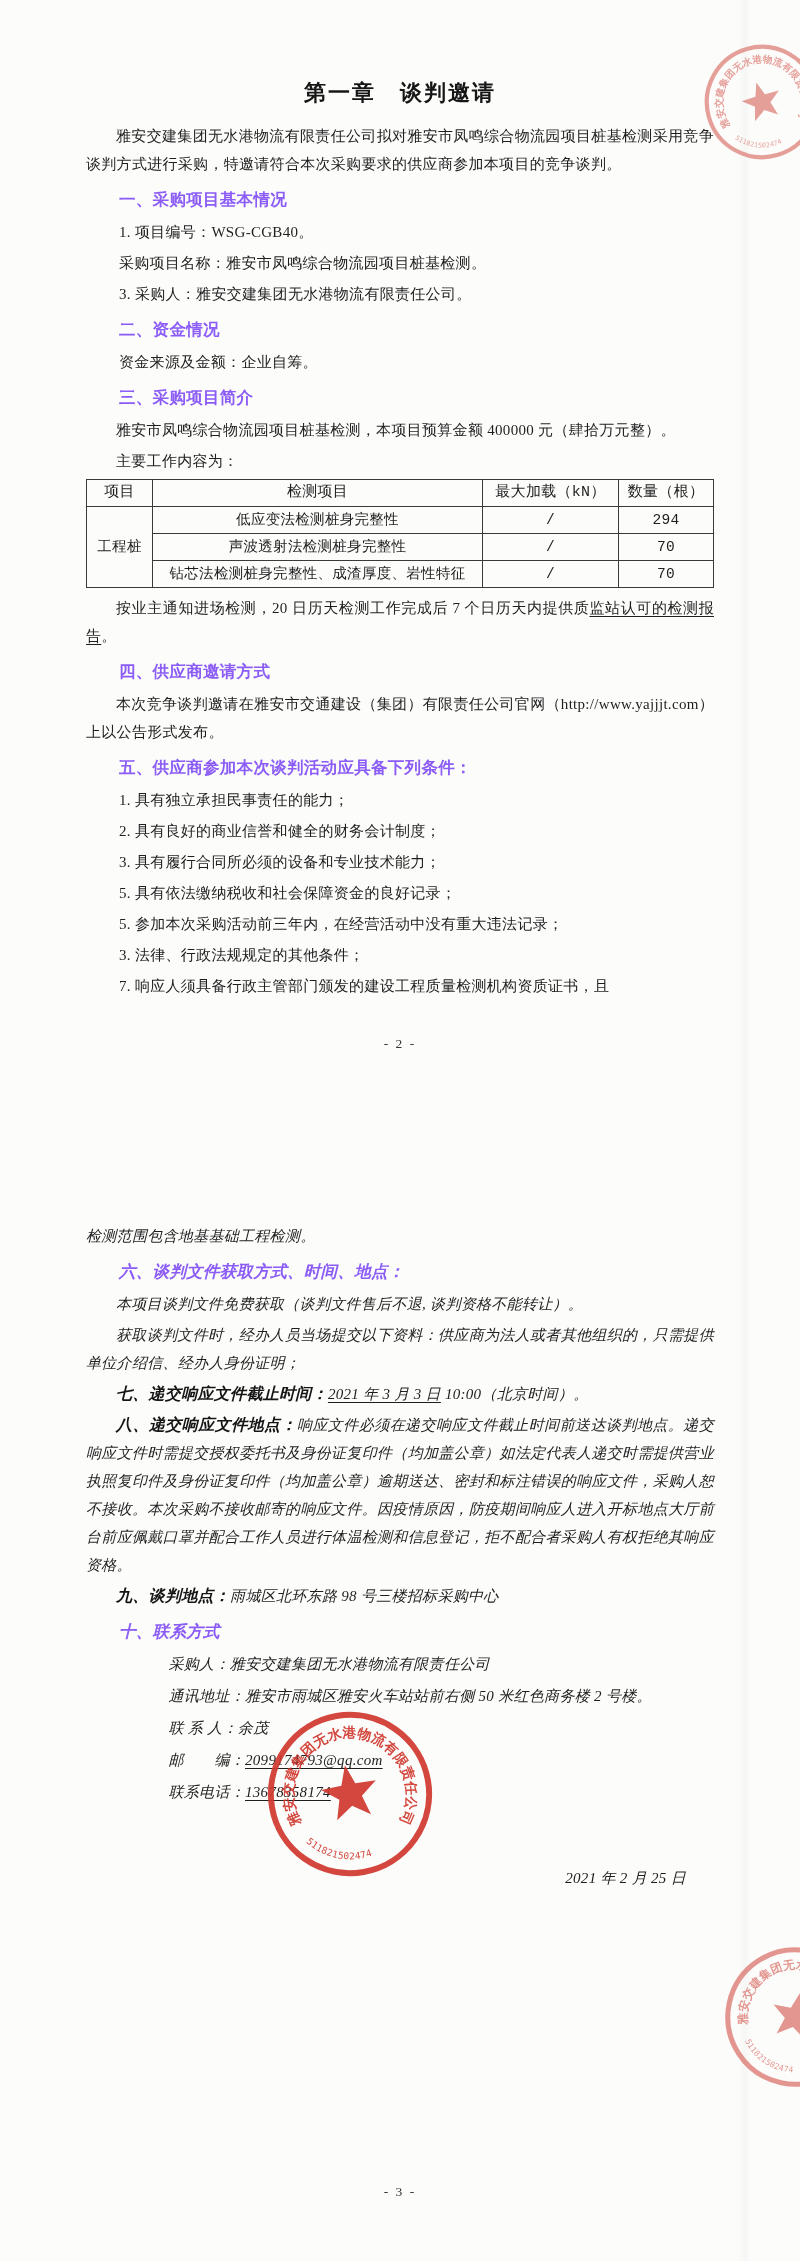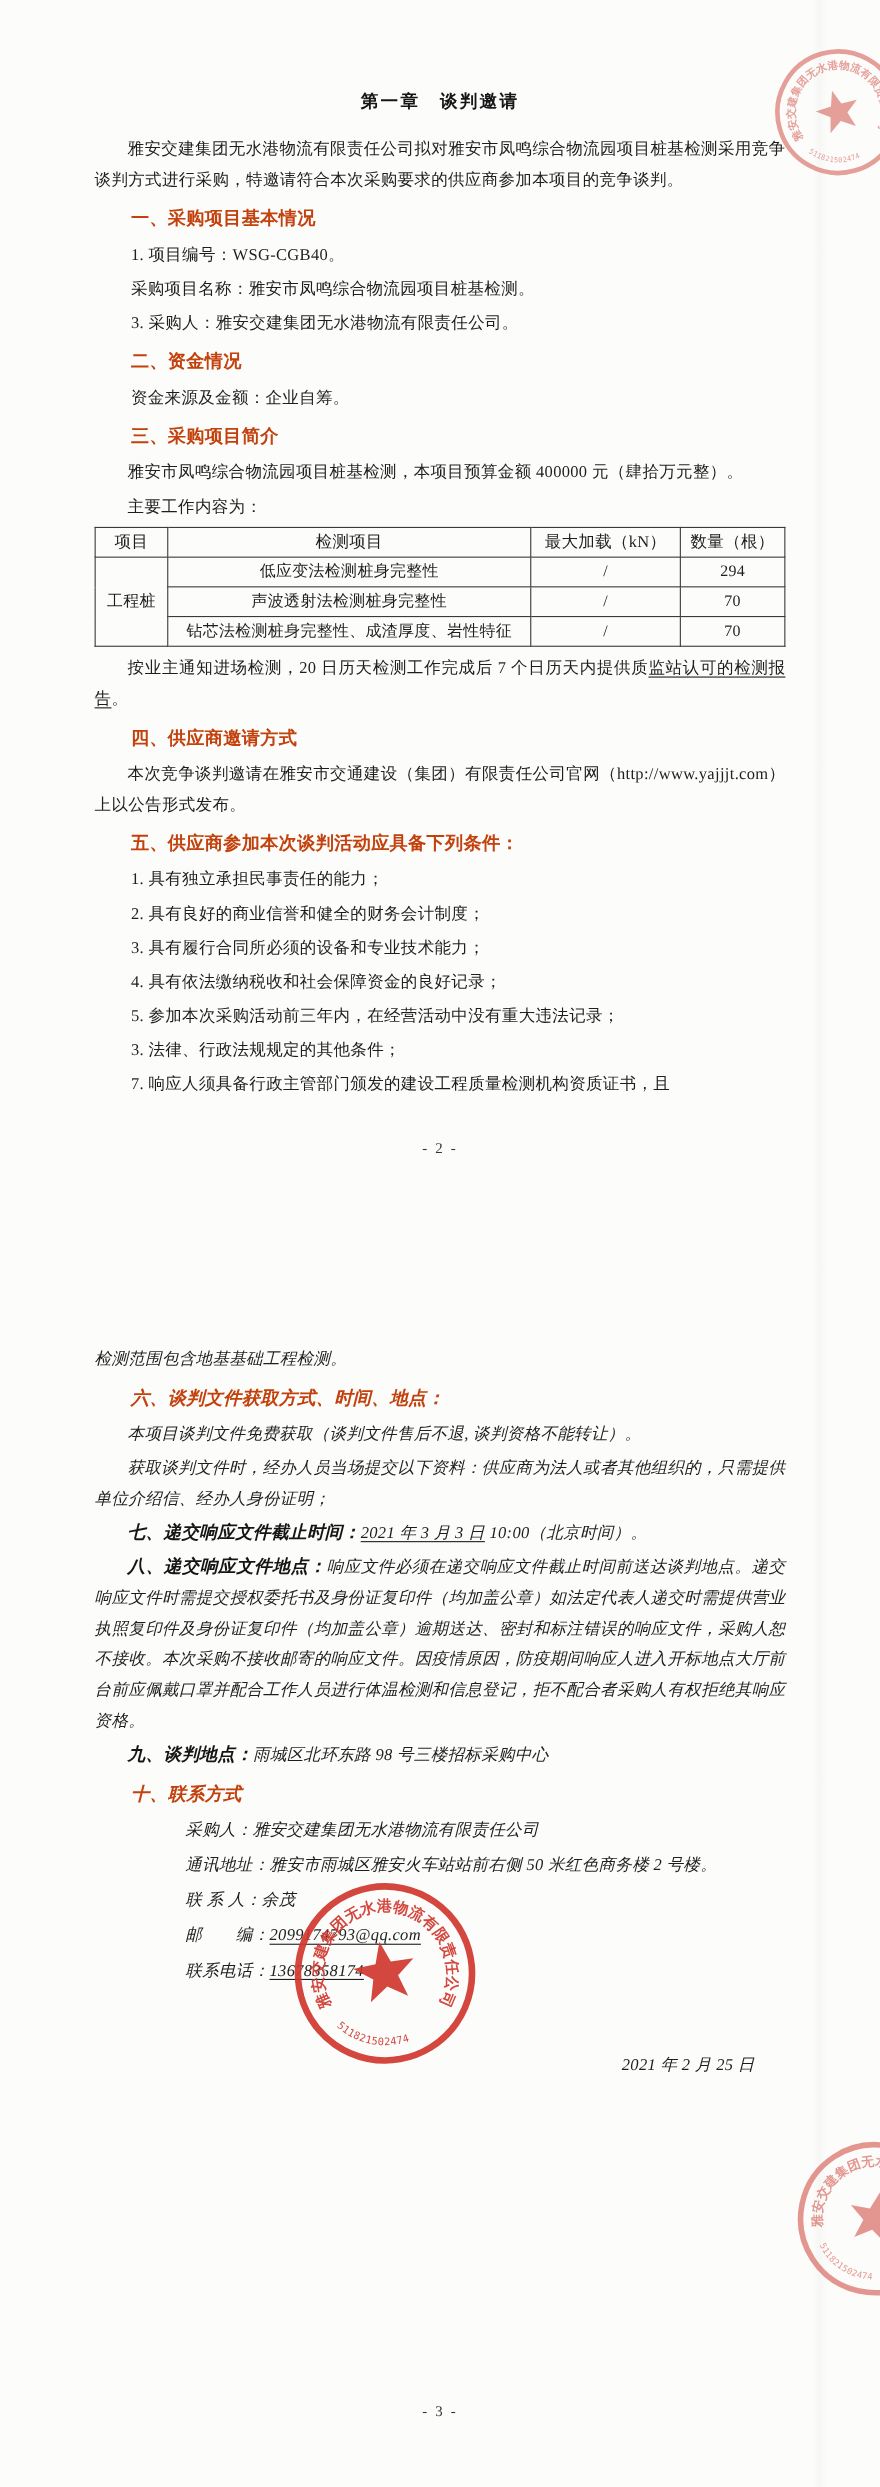--- a/index.html
+++ b/index.html
@@ -8,33 +8,33 @@
     background:#fcfcfb;color:#1e1e1e;
     font-family:"Liberation Serif","DejaVu Serif",serif;
     font-size:15px;line-height:28px;letter-spacing:.3px;
   }
   .fold{position:absolute;top:0;bottom:0;left:738px;width:14px;
     background:linear-gradient(90deg,rgba(0,0,0,0),rgba(0,0,0,.025),rgba(0,0,0,0));}
   .page{position:absolute;left:0;right:0;}
   .p1{top:0;padding:78px 86px 0 86px;}
   .p2{top:1222px;padding:0 86px;font-style:italic;}
   h1{font-family:"Liberation Sans","DejaVu Sans",sans-serif;
-    font-size:16px;line-height:30px;text-align:center;margin:0 0 14px 0;
+    font-size:22px;line-height:30px;text-align:center;margin:0 0 14px 0;
     font-weight:bold;color:#161616;letter-spacing:2px;}
   h2{font-family:"Liberation Sans","DejaVu Sans",sans-serif;
     font-size:16.5px;line-height:30px;margin:6px 0 4px 0;font-weight:bold;
-    color:#c2410c;text-indent:2em;}
+    color:#8b5cf6;text-indent:2em;}
   p{margin:0 0 3px 0;}
   .indent{text-indent:2em;}
   .item{margin-left:2.2em;}
   .just{text-align:justify;}
   .u{text-decoration:underline;text-underline-offset:3px;}
   b.inl{font-family:"Liberation Sans","DejaVu Sans",sans-serif;font-size:16px;color:#151515;}
   table{border-collapse:collapse;width:100%;margin:4px 0 6px 0;
-    font-size:14.5px;line-height:22px;}
+    font-size:14.5px;line-height:22px;font-family:Liberation Mono, monospace;}
   th,td{border:1.6px solid #3a3a3a;padding:2px 4px;text-align:center;font-weight:normal;}
   th{font-size:15px;}
   td.itm{}
   .pagefoot{position:absolute;left:0;width:100%;text-align:center;
     font-size:13.5px;color:#333;letter-spacing:2px;}
   .f2{top:1030px;}
   .f3{top:2178px;}
   .date{text-align:right;padding-right:28px;margin-top:58px;font-size:15px;}
   
   .crow{margin:0 0 4px 5.5em;}
@@ -103,21 +103,21 @@
 
     <p class="indent just"><span>按业主通知进场检测，20 日历天检测工作完成后 7 个日历天内提供质</span><span class="u">监站认可的检测报告</span><span>。</span></p>
 
     <h2>四、供应商邀请方式</h2>
     <p class="indent just">本次竞争谈判邀请在雅安市交通建设（集团）有限责任公司官网（http://www.yajjjt.com）上以公告形式发布。</p>
 
     <h2>五、供应商参加本次谈判活动应具备下列条件：</h2>
     <p class="item">1. 具有独立承担民事责任的能力；</p>
     <p class="item">2. 具有良好的商业信誉和健全的财务会计制度；</p>
     <p class="item">3. 具有履行合同所必须的设备和专业技术能力；</p>
-    <p class="item">4. 具有依法缴纳税收和社会保障资金的良好记录；</p>
+    <p class="item">5. 具有依法缴纳税收和社会保障资金的良好记录；</p>
     <p class="item">5. 参加本次采购活动前三年内，在经营活动中没有重大违法记录；</p>
     <p class="item">3. 法律、行政法规规定的其他条件；</p>
     <p class="item">7. 响应人须具备行政主管部门颁发的建设工程质量检测机构资质证书，且</p>
   </div>
   <div class="pagefoot f2">- 2 -</div>
 
   <div class="page p2">
     <p>检测范围包含地基基础工程检测。</p>
 
     <h2>六、谈判文件获取方式、时间、地点：</h2>

